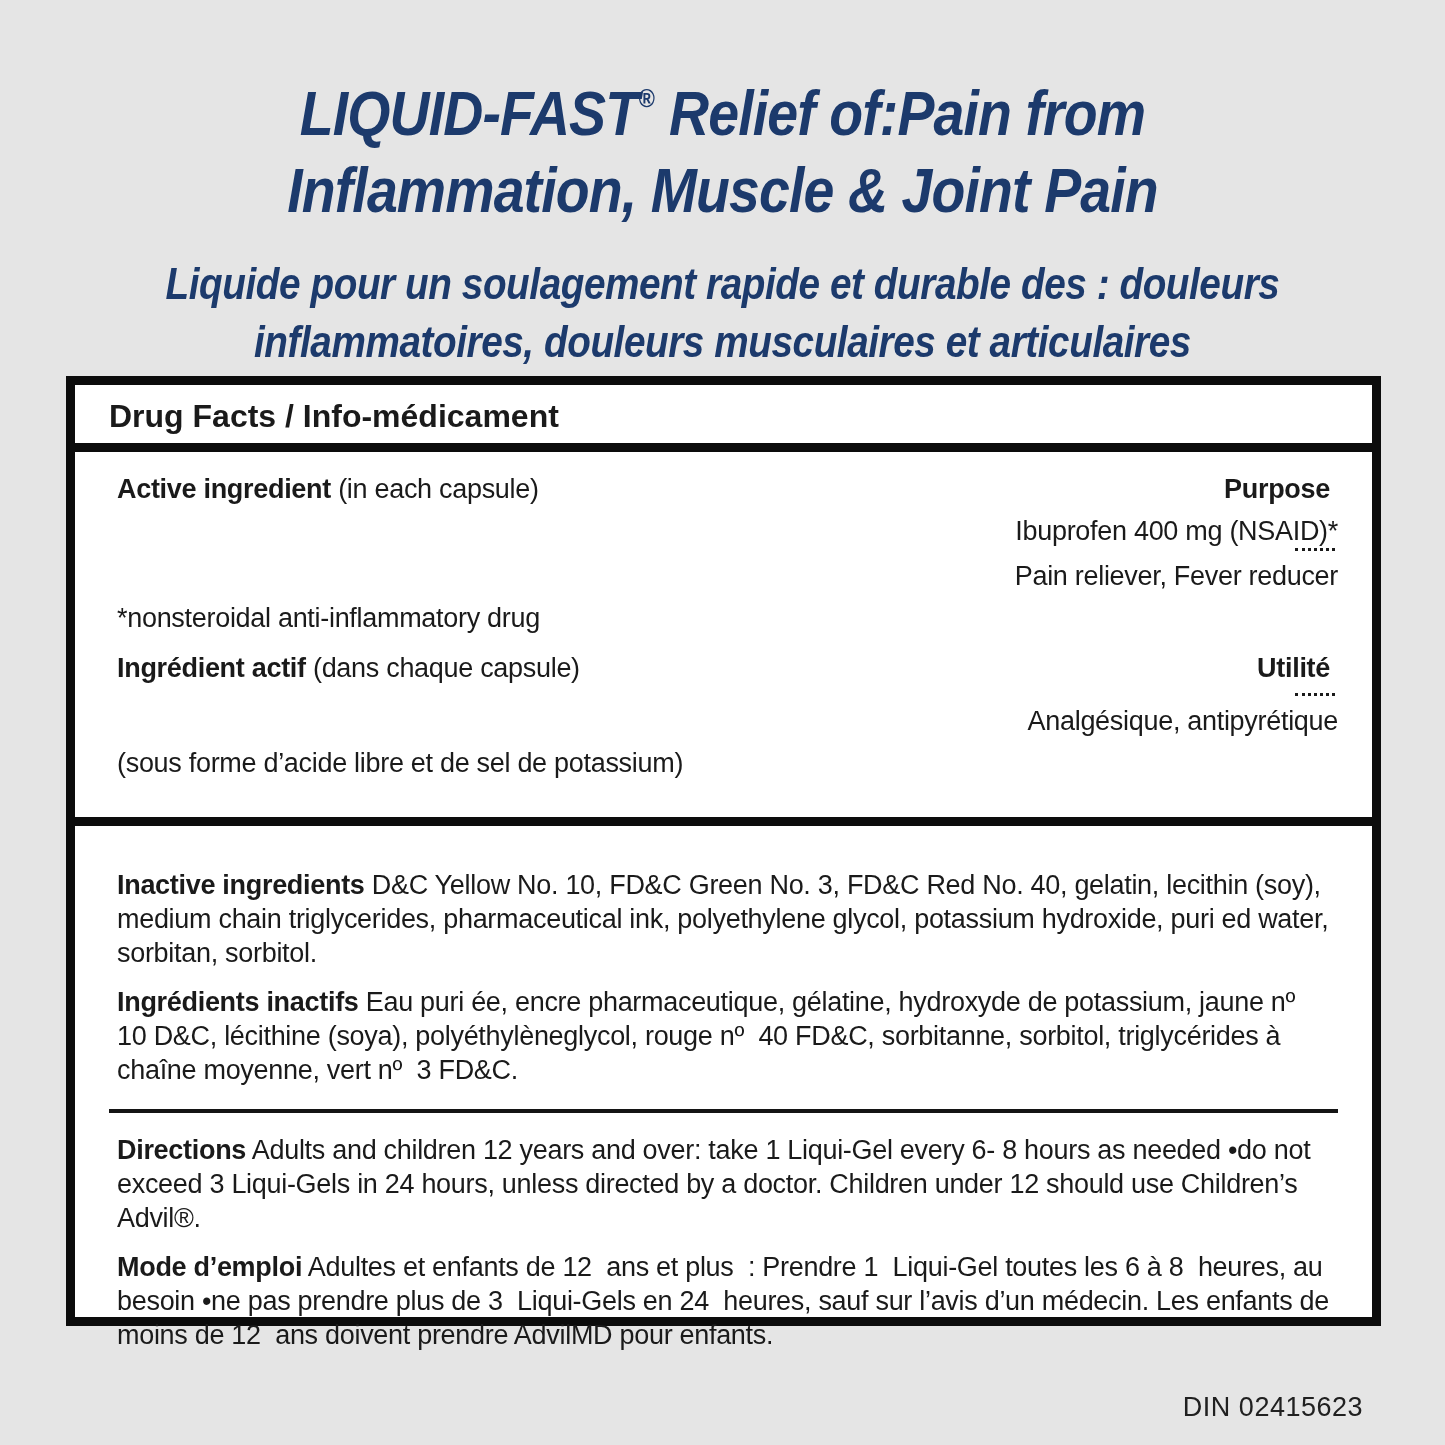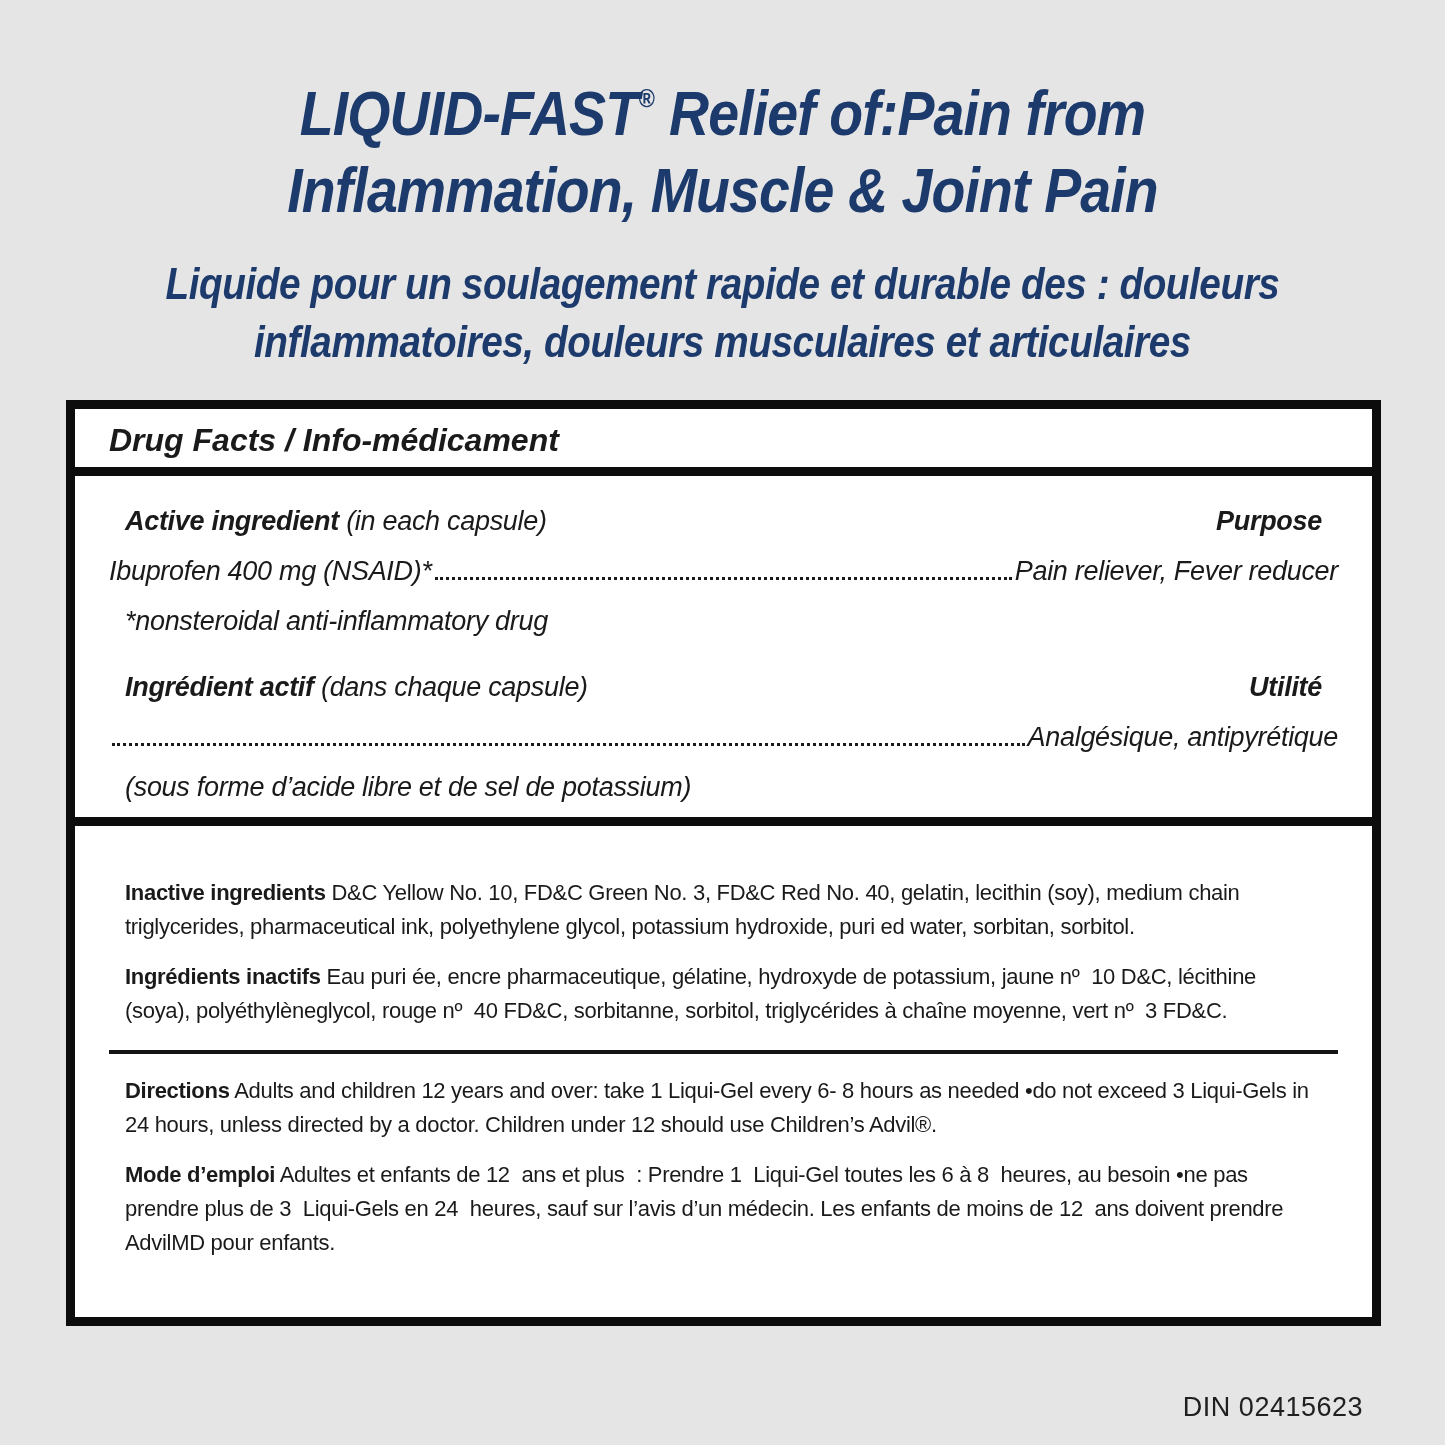--- a/index.html
+++ b/index.html
@@ -26,45 +26,45 @@
   .subtitle .line { display:block; }
 
   
   .panel {
     position:absolute; left:66px; width:1315px;
     background:#FFFFFF;
     border:9px solid #0C0C0C;
     box-sizing:border-box;
     color:#1A1A1A;
   }
-  .panel1 { top:400px; height:458px;font-style:italic; }
+  .panel1 { top:376px; height:458px; }
   .panel1-header {
     font-weight:bold; font-size:32px; line-height:38px;
     padding:12px 34px 8px 34px;
     border-bottom:9px solid #0C0C0C;
   }
   .panel1-body {
     padding:12px 34px 0 34px;
     font-size:27px; line-height:34px; letter-spacing:-0.3px;
   }
-  p { margin:16px; }
+  p { margin:8px; }
   .row { display:flex; justify-content:space-between; }
   .bold { font-weight:bold; }
-  .dotted-row { display:flex; align-items:flex-end; }
+  .dotted-row { display:flex; align-items:flex-end;flex-direction:column; }
   .dotted-row .leader {
     flex:1 1 auto; min-width:40px;
     border-bottom:3px dotted #1A1A1A;
     margin:0 3px 8px 3px;
   }
   .fr-gap { margin-top:6px; }
 
   .panel2 {
     top:817px; height:509px;
     padding:34px 34px 0 34px;
-    font-size:22px; line-height:34px; letter-spacing:-0.3px;
+    font-size:27px; line-height:34px; letter-spacing:-0.3px;
   }
   .para { white-space:pre-wrap; }
   .para + .para { margin-top:15px; }
   .inner-divider {
     border:none; border-top:4px solid #141414;
     margin:22px 0 20px 0;
   }
 
   
   .din {

